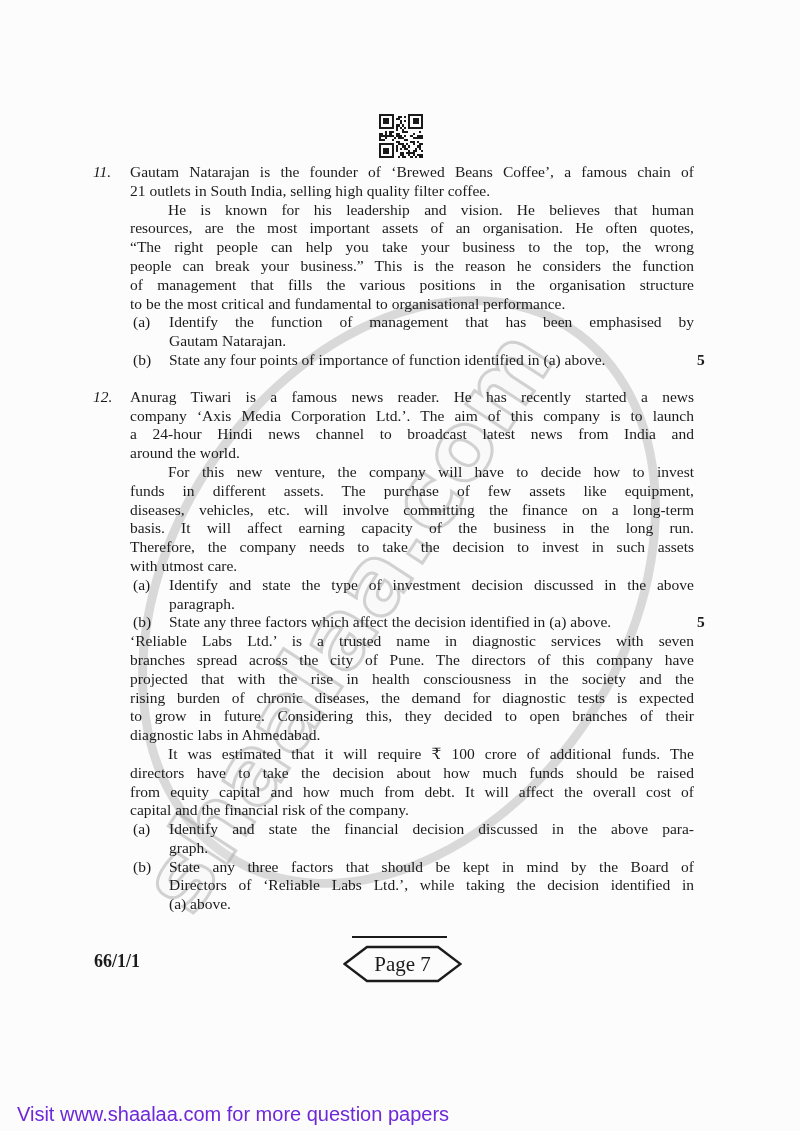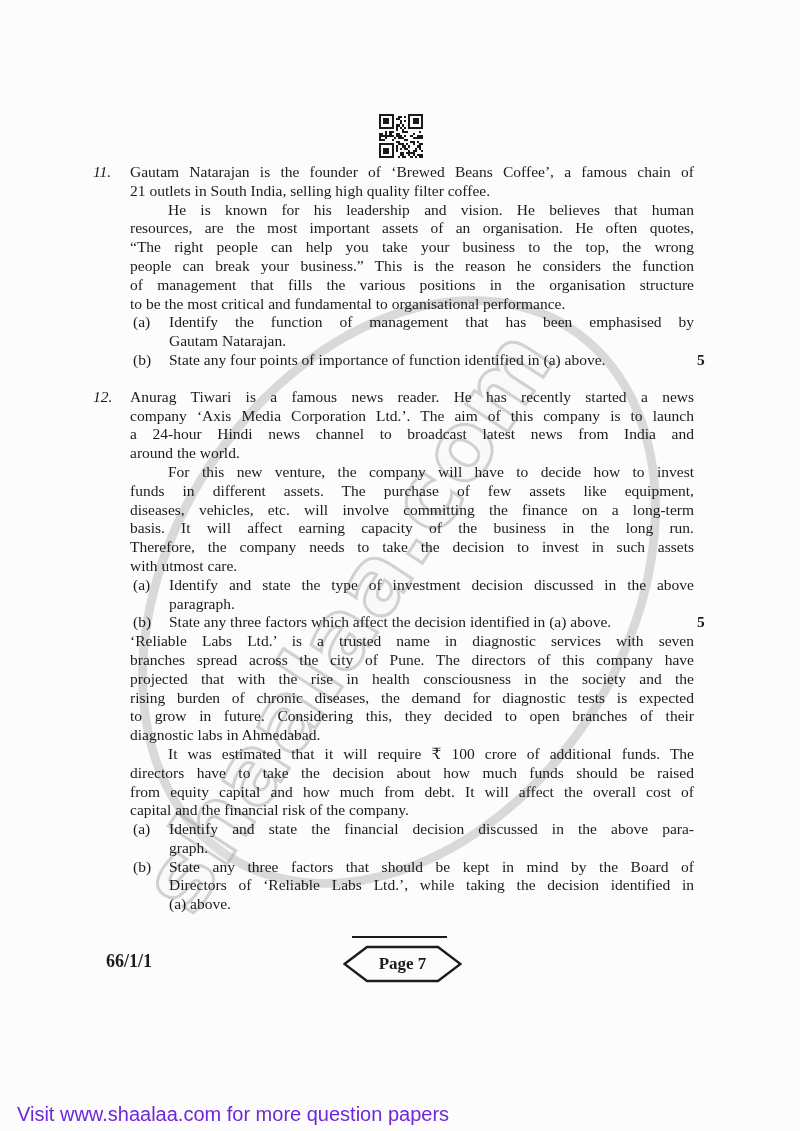--- a/index.html
+++ b/index.html
@@ -34,26 +34,26 @@
   .just{text-align:justify;text-align-last:justify;}
   .indent{text-indent:38px;}
   .sub{padding-left:39px;}
   .slabel{position:absolute;left:3px;}
   .subcont{padding-left:39px;}
   .qnum{position:absolute;left:-37px;font-style:italic;}
   .marks{position:absolute;left:567px;font-weight:bold;}
   .center{text-align:center;font-weight:bold;letter-spacing:0.5px;}
   .gap{height:18px;}
   
-  .footer-code{position:absolute;left:94px;top:951px;font-weight:bold;font-size:18px;z-index:2;margin-left:12px;}
+  .footer-code{position:absolute;left:94px;top:951px;font-weight:bold;font-size:18px;z-index:2;}
   .page-divider{position:absolute;left:352px;top:936px;width:95px;height:2px;background:#1b1b1b;z-index:2;}
   .hex{position:absolute;left:343px;top:945px;z-index:2;}
   .page-label{
     position:absolute;left:343px;top:945px;width:119px;height:38px;line-height:38px;
-    text-align:center;font-weight:bold;font-size:17px;z-index:3;
+    text-align:center;font-weight:normal;font-size:21px;z-index:3;
   }
   
   .bottom-note{
     position:absolute;left:17px;top:1103px;z-index:2;
     font-family:"Liberation Sans","DejaVu Sans",sans-serif;font-size:20px;color:#6d28d9;
   }
 </style>
 </head>
 <body>
 

